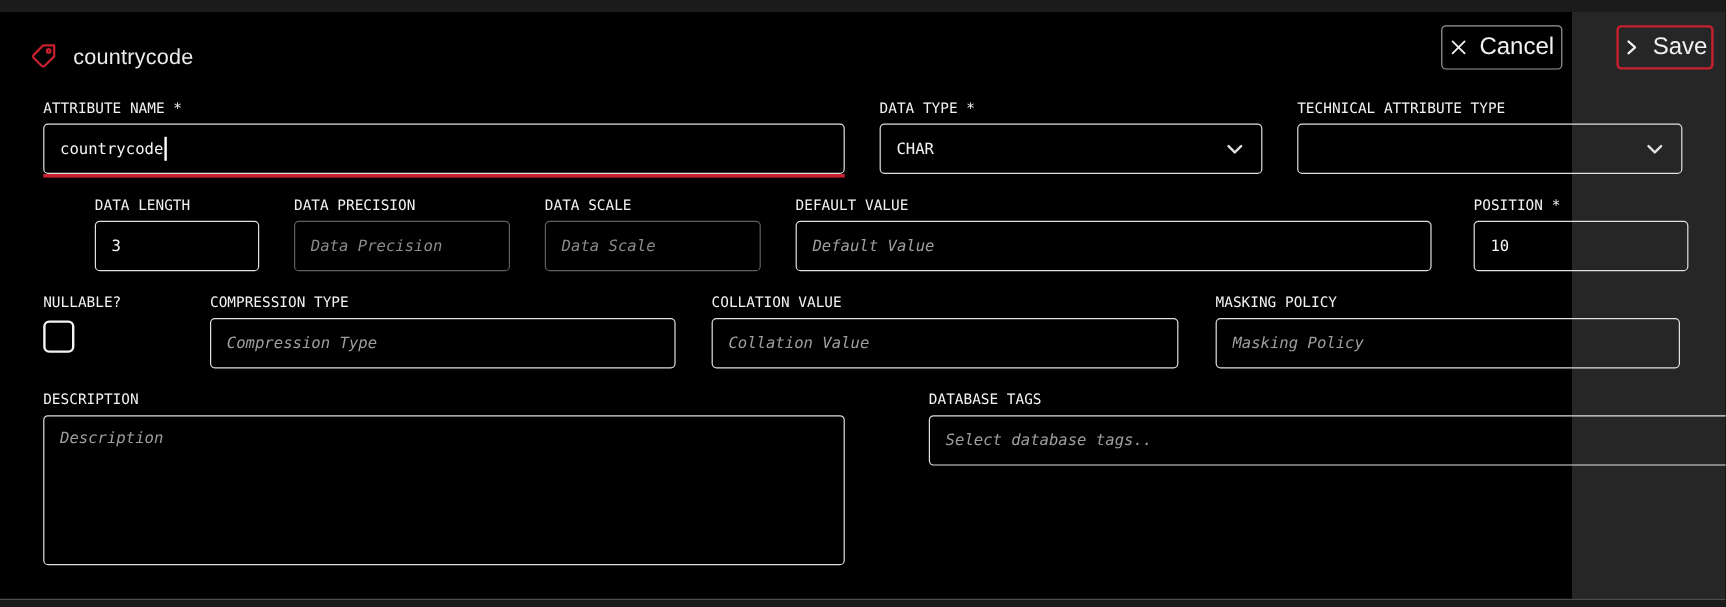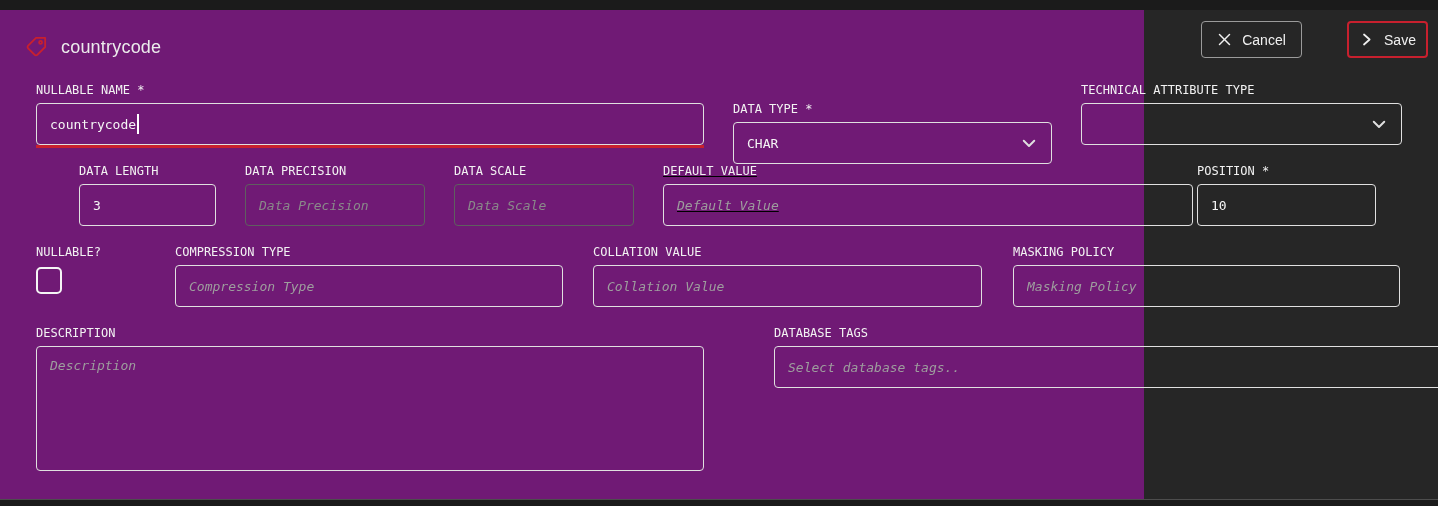--- a/index.html
+++ b/index.html
@@ -4,22 +4,22 @@
 <style>
   * { box-sizing: border-box; margin: 0; padding: 0; }
   html,body { width:1438px; height:506px; }
   body {
     font-family: "Liberation Sans", sans-serif;
     background: #262626;
     overflow: hidden;
   }
   #app {
     position: relative;
-    width: 1144px; height: 506px;
-    background: #701a75;
+    width: 1310px; height: 506px;
+    background: #000000;
   }
   .top-bar {
     position: absolute; left:0; top:0; width:1438px; height:10px;
     background:#1b1b1b;
   }
   .bottom-bar {
     position: absolute; left:0; bottom:0; width:1438px; height:7px;
     background:#1b1b1b; border-top:1px solid #4d4d4d;
   }
   
@@ -27,21 +27,21 @@
     position:absolute; left:25px; top:36px; display:flex; align-items:center; gap:14px;
   }
   .tag-icon svg { display:block; transform: scaleX(-1); }
   .page-title {
     color:#ececec; font-size:18px; letter-spacing:0.2px;
   }
   .btn {
     position:absolute; top:21px; height:37px;
     display:flex; align-items:center; justify-content:center; gap:10px;
     background:transparent; border-radius:4px; cursor:pointer;
-    color:#f0f0f0; font-size:14px; font-family:"Liberation Sans", sans-serif;
+    color:#f0f0f0; font-size:20px; font-family:"Liberation Sans", sans-serif;
   }
   .btn-cancel { left:1201px; width:101px; border:1px solid #9b9b9b; }
   .btn-save  { left:1326px; width:81px;  border:2px solid #c8202e;margin-left:21px; }
   .btn svg { display:block; }
 
   
   .group { position:absolute; }
   .field-label {
     display:block;
     font-family:"DejaVu Sans Mono", monospace;
@@ -82,28 +82,28 @@
   .caret {
     position:absolute; left:101px; top:11px; width:1.5px; height:20px; background:#ffffff;
   }
   .checkbox {
     width:26px; height:27px; border:2px solid #f5f5f5; border-radius:5px;
     background:transparent; cursor:pointer; margin-top:8px;
   }
 
   
   #g-attr-name  { left:36px;  top:83px;  width:668px; }
-  #g-data-type  { left:733px; top:83px;  width:319px;margin-top:19px; }
+  #g-data-type  { left:733px; top:83px;  width:319px; }
   #g-tech-type  { left:1081px;top:83px;  width:321px; }
 
   #g-data-length    { left:36px;  top:164px; width:180px;padding-left:43px; }
   #g-data-precision { left:245px; top:164px; width:180px; }
   #g-data-scale     { left:454px; top:164px; width:180px; }
   #g-default-value  { left:663px; top:164px; width:530px;text-decoration:underline; }
-  #g-position       { left:1197px;top:164px; width:179px; }
+  #g-position       { left:1228px;top:164px; width:179px; }
 
   #g-nullable        { left:36px;  top:245px; width:120px; }
   #g-compression     { left:175px; top:245px; width:388px; }
   #g-collation       { left:593px; top:245px; width:389px; }
   #g-masking         { left:1013px;top:245px; width:387px; }
 
   #g-description   { left:36px;  top:326px; width:668px; }
   #g-database-tags { left:733px; top:326px; width:668px;margin-left:41px; }
 </style>
 </head>
@@ -135,21 +135,21 @@
   <button class="btn btn-save">
     <span>
       <svg width="15" height="15" viewBox="0 0 24 24" fill="none" stroke="#f0f0f0" stroke-width="2.8" stroke-linecap="round" stroke-linejoin="round">
         <polyline points="8 4 17 12 8 20"></polyline>
       </svg>
     </span>
     <span>Save</span>
   </button>
 
   <div class="group" id="g-attr-name">
-    <label class="field-label">NULLABLE NAME *</label>
+    <label class="field-label">ATTRIBUTE NAME *</label>
     <div class="input-wrap">
       <input class="text-input" type="text" value="countrycode" style="">
       <div class="caret"></div>
       <div class="red-underline"></div>
     </div>
   </div>
 
   <div class="group" id="g-data-type">
     <label class="field-label">DATA TYPE *</label>
     <div class="select-box">

